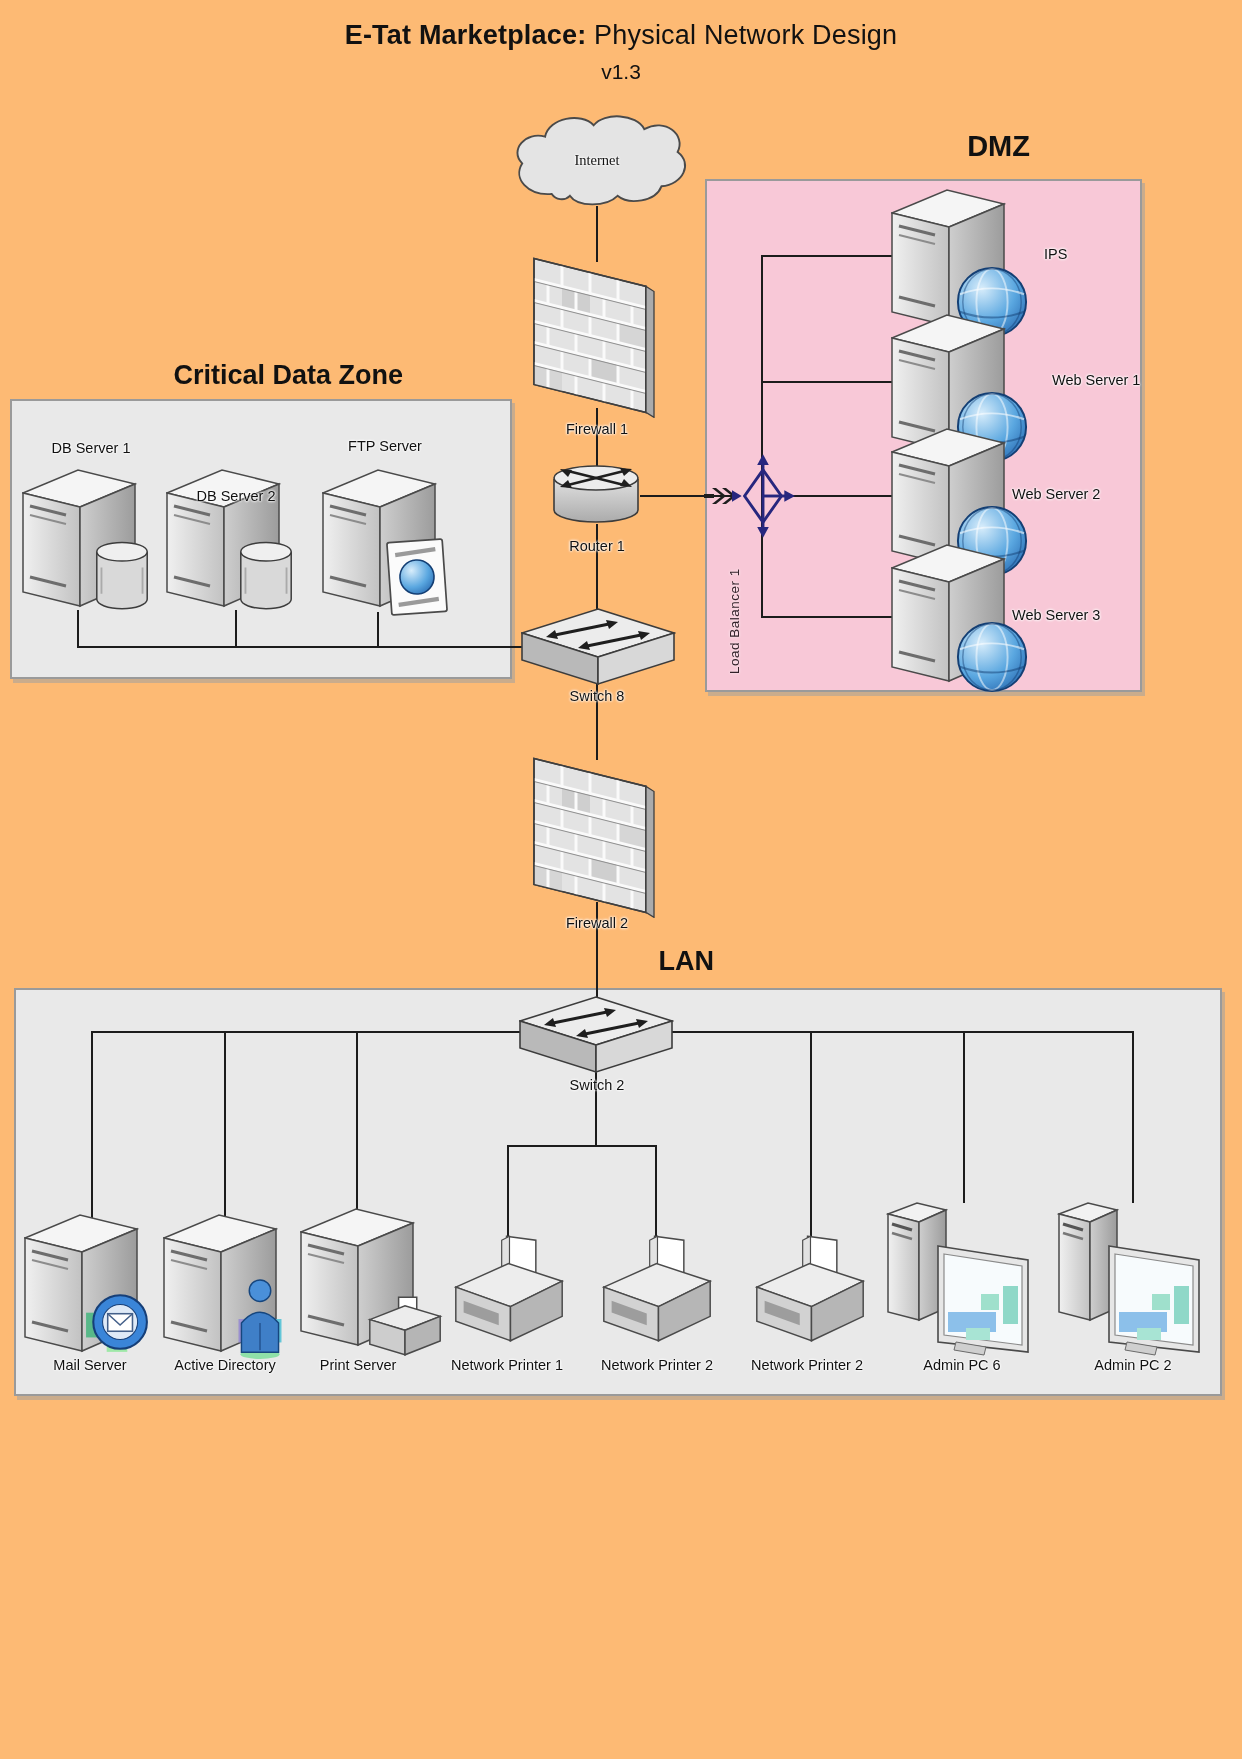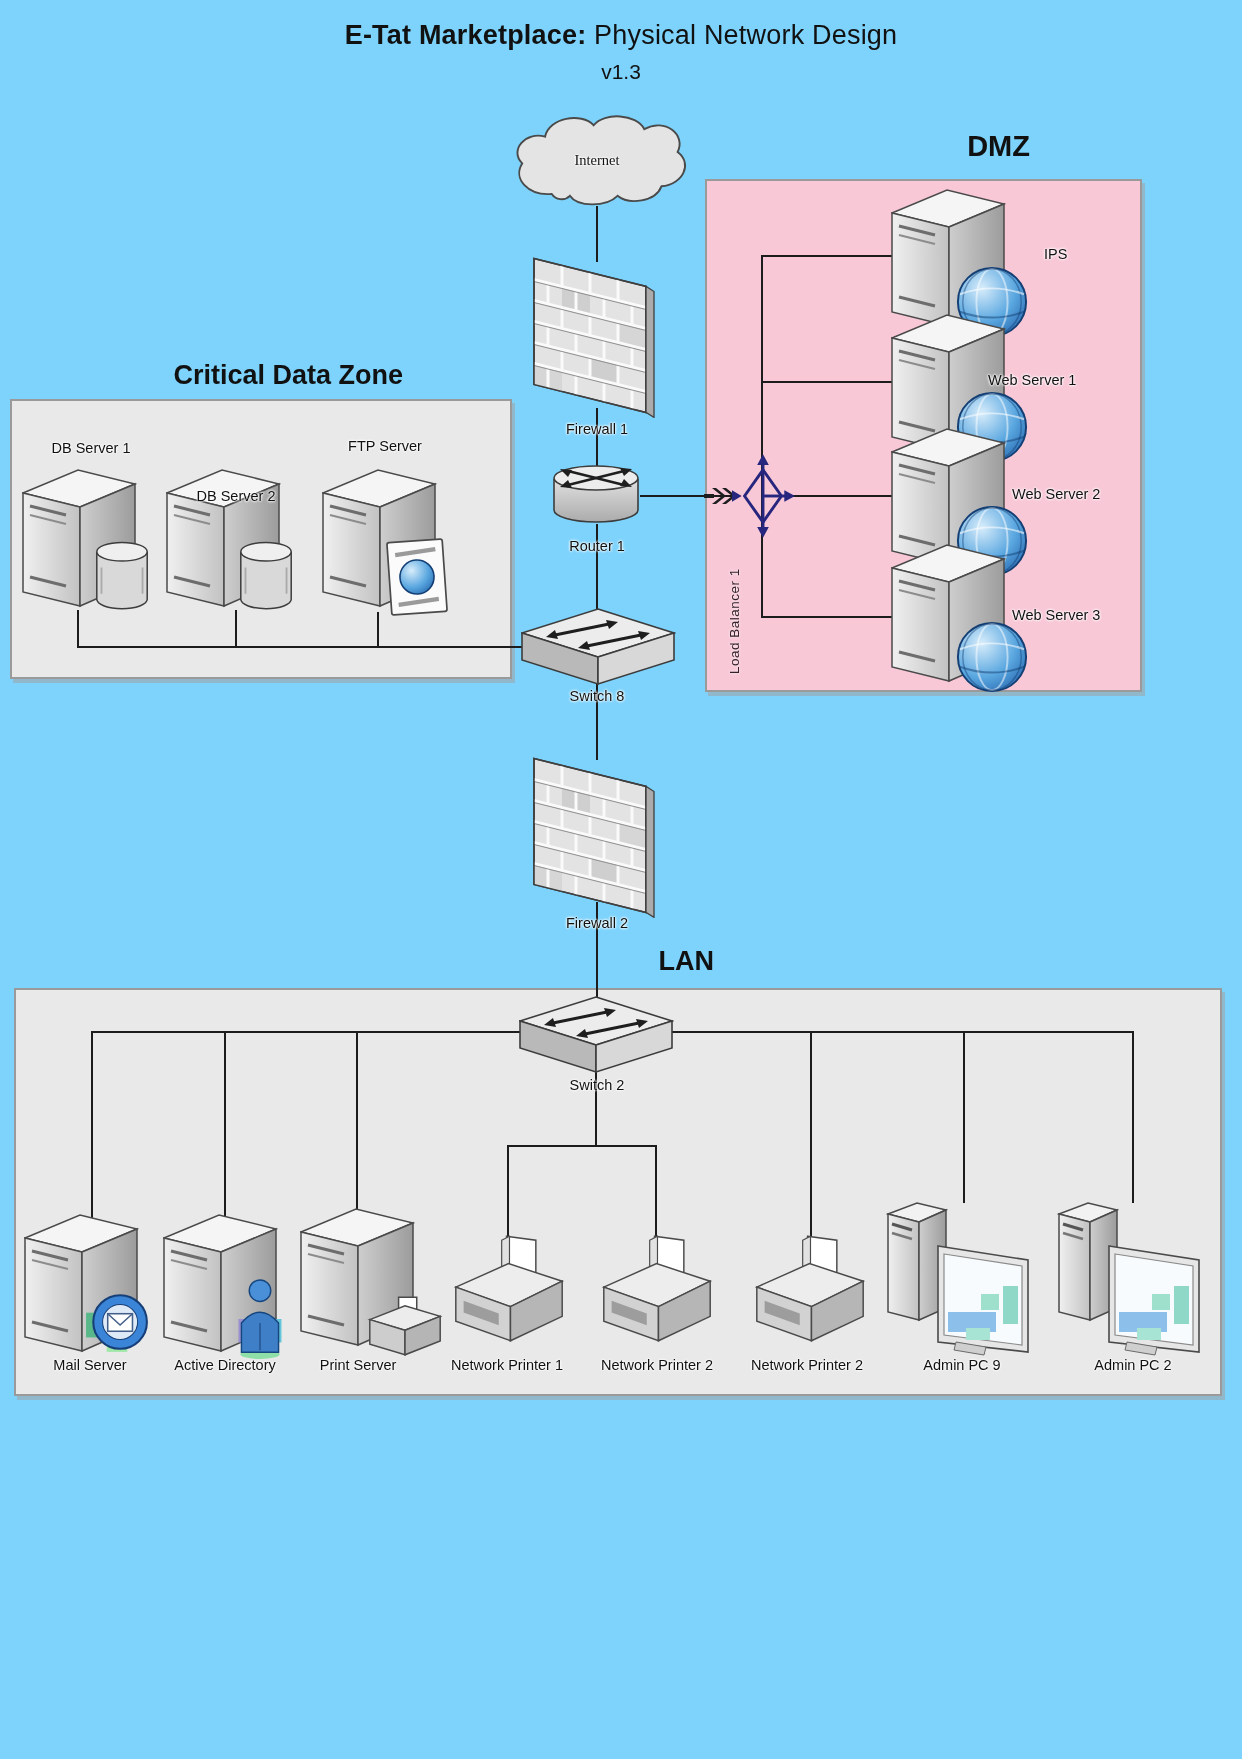--- a/index.html
+++ b/index.html
@@ -1,16 +1,16 @@
 <!DOCTYPE html>
 <html><head>
 <meta charset="utf-8">
 <style>
   html,body{margin:0;padding:0;background:#fff;}
-  .page{position:relative;width:1242px;height:1759px;background:#7dd3fc;overflow:hidden;
+  .page{position:relative;width:1242px;height:1759px;background:#fdba74;overflow:hidden;
         font-family:"Liberation Sans", sans-serif;color:#111;}
   .abs{position:absolute;}
   
   .zone{position:absolute;border:2px solid #9a9a9a;box-shadow:3px 4px 0 rgba(160,160,160,.55);}
   .zone.gray{background:#e9e9e9;}
   .zone.pink{background:#f8c8d7;}
   
   .main-title{position:absolute;left:0;top:20px;width:1242px;text-align:center;
               font-size:27px;letter-spacing:.2px;}
   .main-title .b{font-weight:bold;}
@@ -368,21 +368,21 @@
     </svg>
   </div>
   <div class="lbl left" style="left:1012px;top:246px;width:130px;padding-left:32px;">IPS</div>
 
   <div class="node" style="left:891px;top:308px;z-index:3;">
     <svg width="140" height="158" viewBox="0 0 140 158">
       <use href="#sym-tower" width="115" height="145"></use>
       <use href="#sym-globe" x="64" y="82" width="74" height="74"></use>
     </svg>
   </div>
-  <div class="lbl left" style="left:988px;top:372px;width:130px;">Web Server 1</div>
+  <div class="lbl left" style="left:1052px;top:372px;width:130px;">Web Server 1</div>
 
   <div class="node" style="left:891px;top:422px;z-index:4;">
     <svg width="140" height="158" viewBox="0 0 140 158">
       <use href="#sym-tower" width="115" height="145"></use>
       <use href="#sym-globe" x="64" y="82" width="74" height="74"></use>
     </svg>
   </div>
   <div class="lbl left" style="left:1012px;top:486px;width:130px;">Web Server 2</div>
 
   <div class="node" style="left:891px;top:538px;z-index:5;">
@@ -436,21 +436,21 @@
         <use href="#sym-printer"></use>
       </svg>
   </div>
   <div class="lbl" style="left:727px;top:1357px;width:160px;">Network Printer 2</div>
 
   <div class="node" style="left:886px;top:1194px;">
     <svg width="150" height="165">
         <use href="#sym-pc"></use>
       </svg>
   </div>
-  <div class="lbl" style="left:887px;top:1357px;width:150px;">Admin PC 9</div>
+  <div class="lbl" style="left:887px;top:1357px;width:150px;">Admin PC 6</div>
 
   <div class="node" style="left:1057px;top:1194px;">
     <svg width="150" height="165">
         <use href="#sym-pc"></use>
       </svg>
   </div>
   <div class="lbl" style="left:1058px;top:1357px;width:150px;">Admin PC 2</div>
 
 </div>
 

